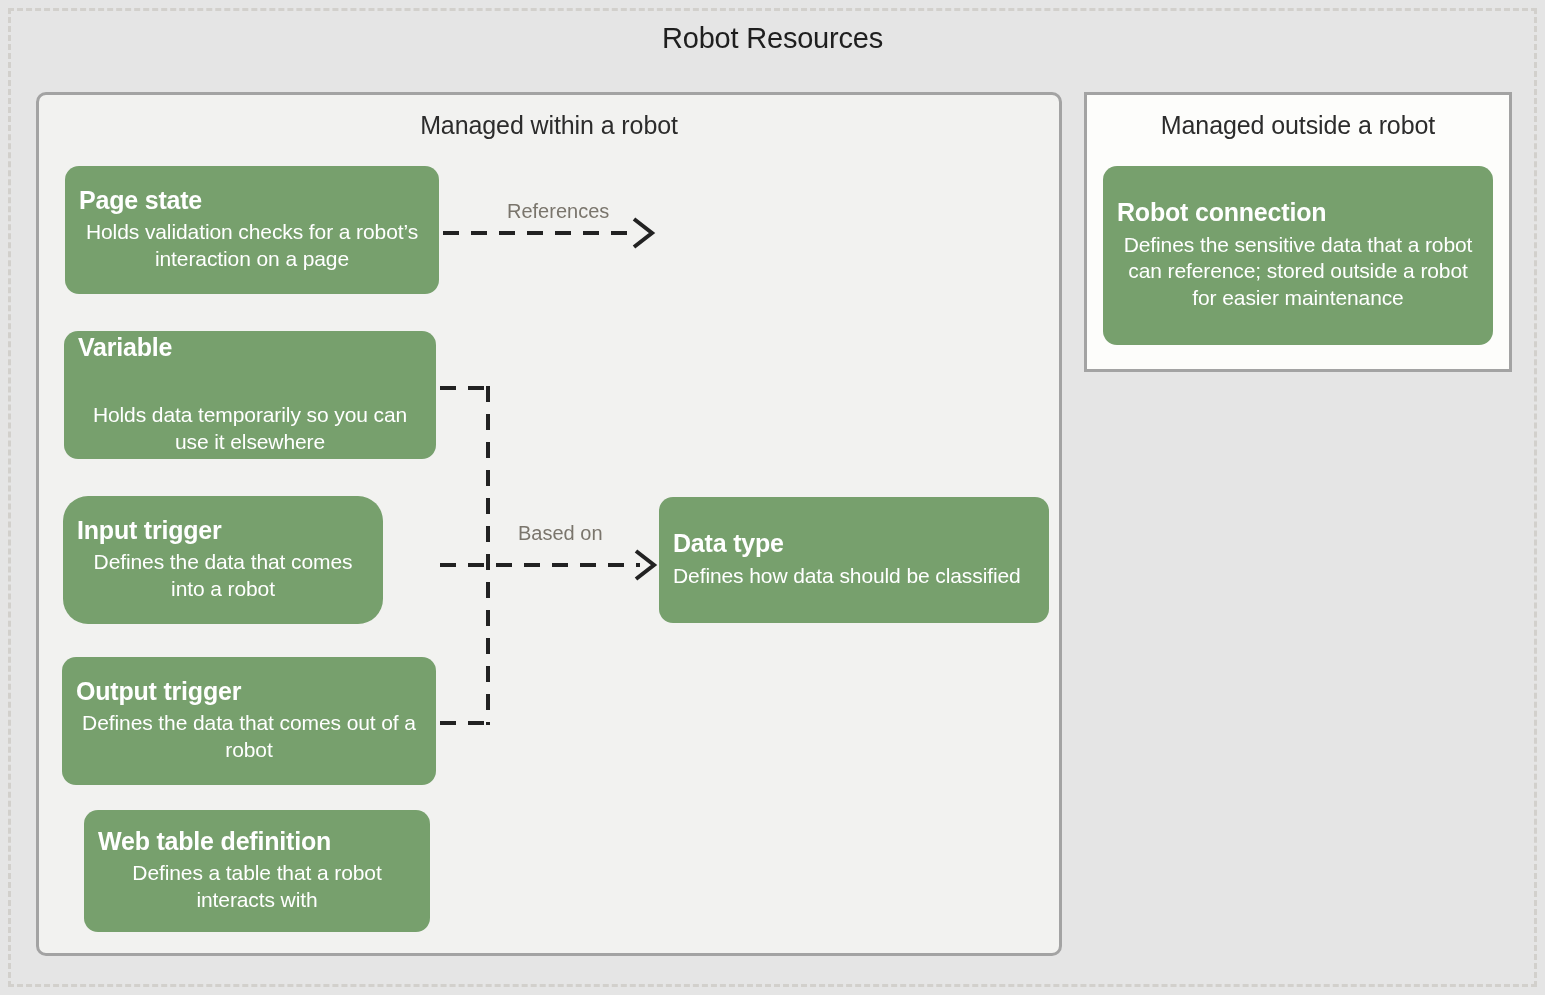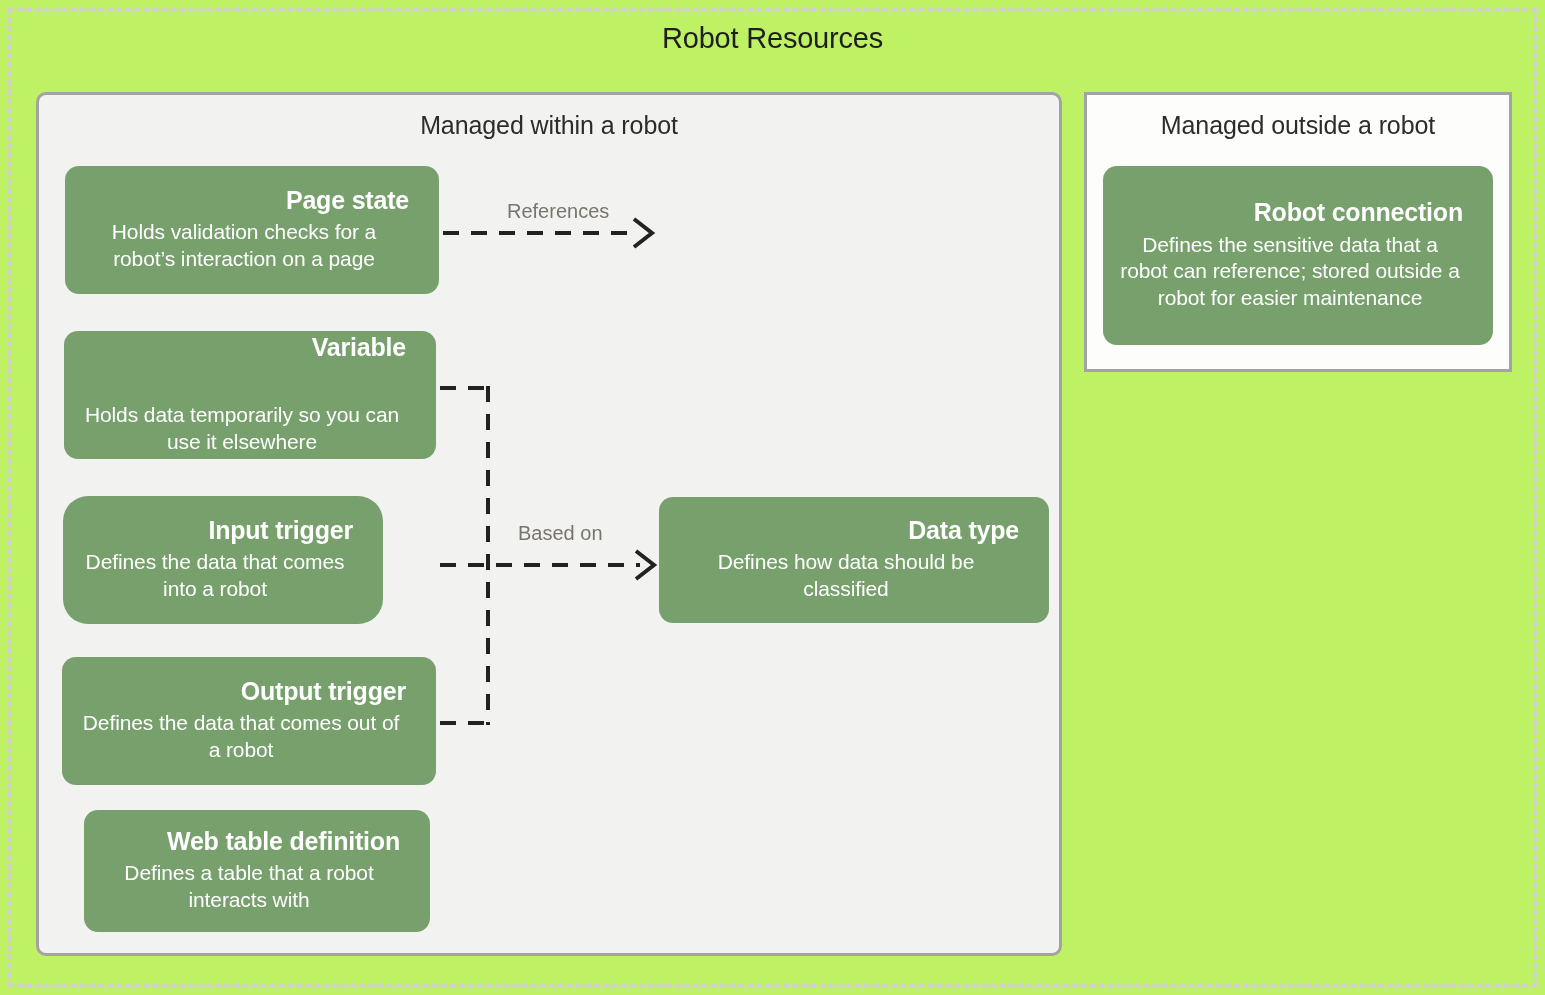--- a/index.html
+++ b/index.html
@@ -7,21 +7,21 @@
     padding: 0;
     background: #ffffff;
   }
   body {
     font-family: "Liberation Sans", sans-serif;
   }
   #canvas {
     position: relative;
     width: 1545px;
     height: 995px;
-    background: #bef264;
+    background: #e5e5e5;
     box-sizing: border-box;
     overflow: hidden;
   }
   
   .outer-frame {
     position: absolute;
     left: 8px;
     top: 8px;
     width: 1529px;
     height: 979px;
@@ -75,25 +75,25 @@
     letter-spacing: -0.2px;
   }
   
   .node {
     position: absolute;
     box-sizing: border-box;
     background: #77a06d;
     border-radius: 14px;
     color: #ffffff;
     text-align: center;
-    padding: 10px 30px 12px 14px;
+    padding: 10px 14px 12px 14px;
     display: flex;
     flex-direction: column;
     justify-content: center;
-    align-items: flex-end;
+    align-items: flex-start;
   }
   .node-title {
     font-size: 25px;
     font-weight: bold;
     line-height: 1.15;
     margin-bottom: 5px;
     letter-spacing: -0.2px;
   }
   .node-desc {
     font-size: 21px;

